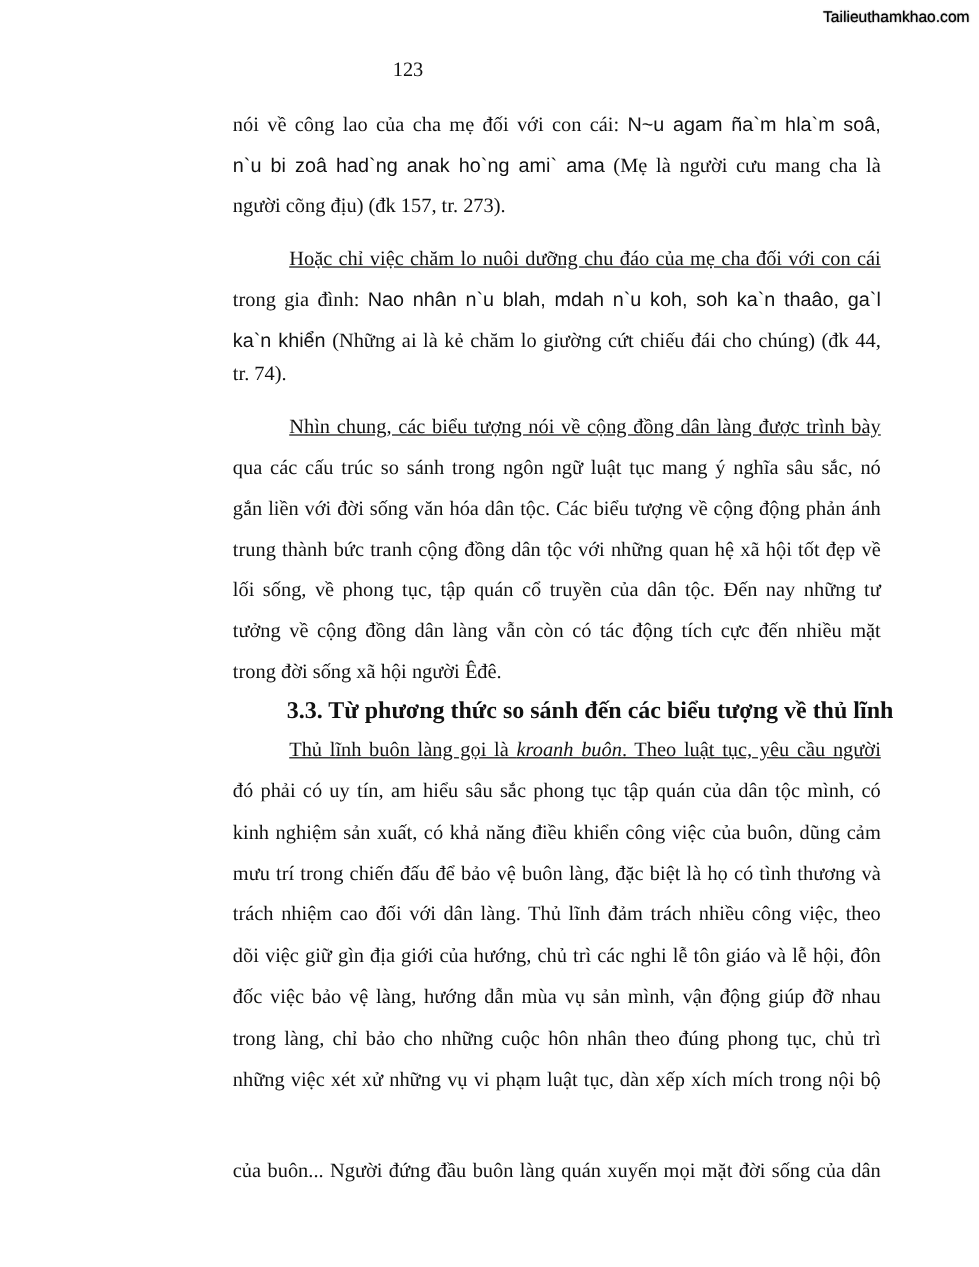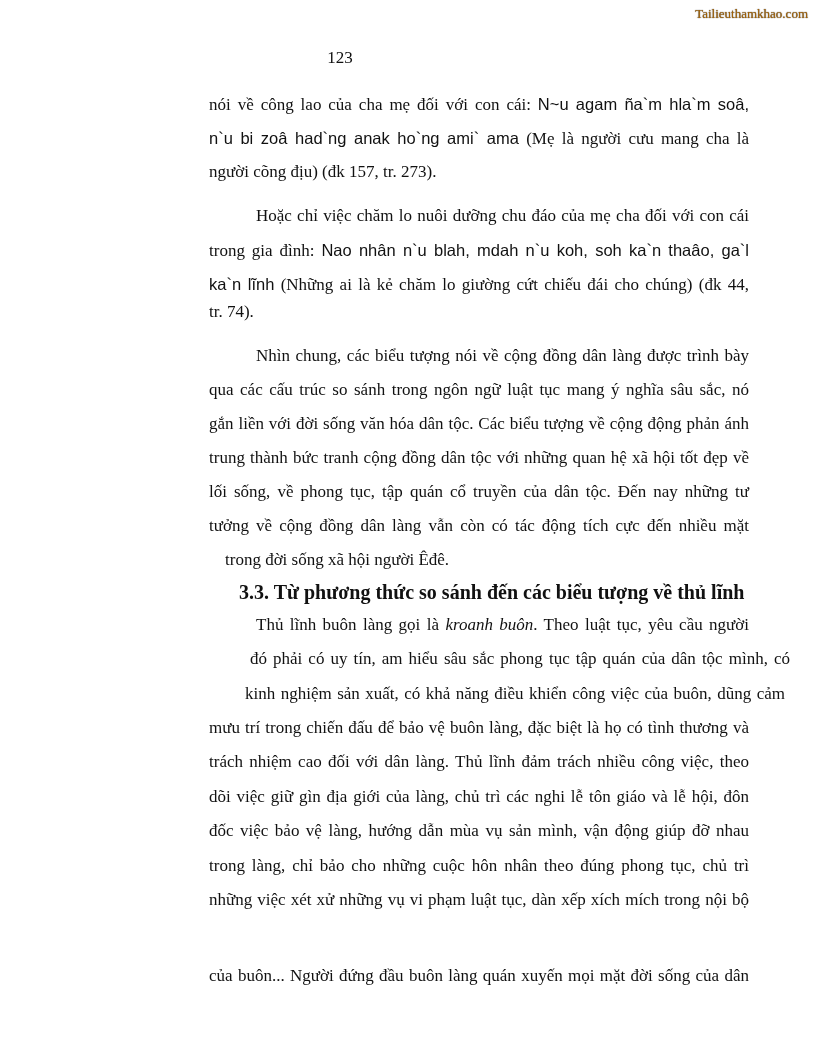--- a/index.html
+++ b/index.html
@@ -1,24 +1,24 @@
 <!DOCTYPE html>
 <html><head>
   <meta charset="utf-8">
   <style>
     html, body { margin: 0; padding: 0; background: #ffffff; }
     body { width: 816px; height: 1056px; position: relative; overflow: hidden;
       font-family: "Liberation Serif", serif; color: #111; }
-    .watermark { position: absolute; top: 6px; right: 8px; font-family: Liberation Serif, serif;
-      font-size: 13px; color: #a16207; text-shadow: 0 0 1px #777, 0 0 1px #777; letter-spacing: 0px; text-align: right; }
+    .watermark { position: absolute; top: 6px; right: 8px; font-family: Liberation Sans, sans-serif;
+      font-size: 13px; color: #000000; text-shadow: 0 0 1px #777, 0 0 1px #777; letter-spacing: 0px; text-align: right; }
     .pagenum { position: absolute; top: 48px; left: 0; width: 680px; text-align: center; font-size: 17px; }
-    .line { position: absolute; left: 209px; width: 540px; font-size: 17px; line-height: 22px; white-space: nowrap; }
+    .line { position: absolute; left: 194px; width: 540px; font-size: 17px; line-height: 22px; white-space: nowrap; }
     .just { text-align: justify; text-align-last: justify; }
     .left { text-align: left; }
-    .indent { padding-left: 47px; width: 493px; }
+    .indent { padding-left: 47px; width: 493px; text-decoration: underline; }
     .ede { font-family: "Liberation Sans", sans-serif; font-size: 16.5px; }
     .heading { position: absolute; left: 239px; font-weight: bold; font-size: 20px; white-space: nowrap; }
     em { font-style: italic; }
   </style>
 </head>
 <body>
 
 <div class="watermark">Tailieuthamkhao.com</div>
 <div class="pagenum">123</div>
 
@@ -32,40 +32,40 @@
   <span>người cõng địu) (đk 157, tr. 273).</span>
 </div>
 
 <div class="line just indent" style="top:205px;">
   <span>Hoặc chỉ việc chăm lo nuôi dưỡng chu đáo của mẹ cha đối với con cái</span>
 </div>
 <div class="line just" style="top:239px;">
   <span>trong gia đình: </span><span class="ede">Nao nhân n`u blah, mdah n`u koh, soh ka`n thaâo, ga`l</span>
 </div>
 <div class="line just" style="top:273px;">
-  <span class="ede">ka`n lĩnh</span><span> (Những ai là kẻ chăm lo giường cứt chiếu đái cho chúng) (đk 44,</span>
+  <span class="ede">ka`n khiển</span><span> (Những ai là kẻ chăm lo giường cứt chiếu đái cho chúng) (đk 44,</span>
 </div>
 <div class="line left" style="top:301px;">
   <span>tr. 74).</span>
 </div>
 
 <div class="line just indent" style="top:345px;">Nhìn chung, các biểu tượng nói về cộng đồng dân làng được trình bày</div>
 <div class="line just" style="top:379px;">qua các cấu trúc so sánh trong ngôn ngữ luật tục mang ý nghĩa sâu sắc, nó</div>
 <div class="line just" style="top:413px;">gắn liền với đời sống văn hóa dân tộc. Các biểu tượng về cộng động phản ánh</div>
 <div class="line just" style="top:447px;">trung thành bức tranh cộng đồng dân tộc với những quan hệ xã hội tốt đẹp về</div>
 <div class="line just" style="top:481px;">lối sống, về phong tục, tập quán cổ truyền của dân tộc. Đến nay những tư</div>
 <div class="line just" style="top:515px;">tưởng về cộng đồng dân làng vẫn còn có tác động tích cực đến nhiều mặt</div>
-<div class="line left" style="top:549px;margin-left:16px;">trong đời sống xã hội người Êđê.</div>
+<div class="line left" style="top:549px;">trong đời sống xã hội người Êđê.</div>
 
 <div class="heading" style="top:581px;">3.3. Từ phương thức so sánh đến các biểu tượng về thủ lĩnh</div>
 
 <div class="line just indent" style="top:614px;">
   <span>Thủ lĩnh buôn làng gọi là </span><em>kroanh buôn</em><span>. Theo luật tục, yêu cầu người</span>
 </div>
-<div class="line just" style="top:648px;margin-left:41px;">đó phải có uy tín, am hiểu sâu sắc phong tục tập quán của dân tộc mình, có</div>
-<div class="line just" style="top:683px;margin-left:36px;">kinh nghiệm sản xuất, có khả năng điều khiển công việc của buôn, dũng cảm</div>
+<div class="line just" style="top:648px;">đó phải có uy tín, am hiểu sâu sắc phong tục tập quán của dân tộc mình, có</div>
+<div class="line just" style="top:683px;">kinh nghiệm sản xuất, có khả năng điều khiển công việc của buôn, dũng cảm</div>
 <div class="line just" style="top:717px;">mưu trí trong chiến đấu để bảo vệ buôn làng, đặc biệt là họ có tình thương và</div>
 <div class="line just" style="top:751px;">trách nhiệm cao đối với dân làng. Thủ lĩnh đảm trách nhiều công việc, theo</div>
-<div class="line just" style="top:786px;">dõi việc giữ gìn địa giới của làng, chủ trì các nghi lễ tôn giáo và lễ hội, đôn</div>
+<div class="line just" style="top:786px;">dõi việc giữ gìn địa giới của hướng, chủ trì các nghi lễ tôn giáo và lễ hội, đôn</div>
 <div class="line just" style="top:820px;">đốc việc bảo vệ làng, hướng dẫn mùa vụ sản mình, vận động giúp đỡ nhau</div>
 <div class="line just" style="top:855px;">trong làng, chỉ bảo cho những cuộc hôn nhân theo đúng phong tục, chủ trì</div>
 <div class="line just" style="top:889px;font-family:Liberation Serif, serif;">những việc xét xử những vụ vi phạm luật tục, dàn xếp xích mích trong nội bộ</div>
 <div class="line just" style="top:924px;margin-top:41px;">của buôn... Người đứng đầu buôn làng quán xuyến mọi mặt đời sống của dân</div>
 
 </body></html>

